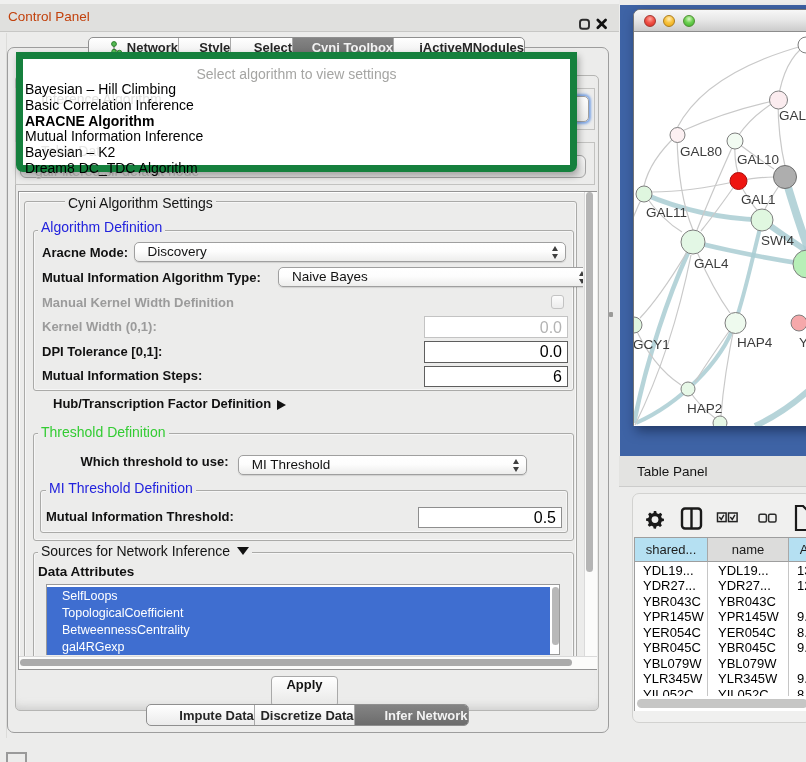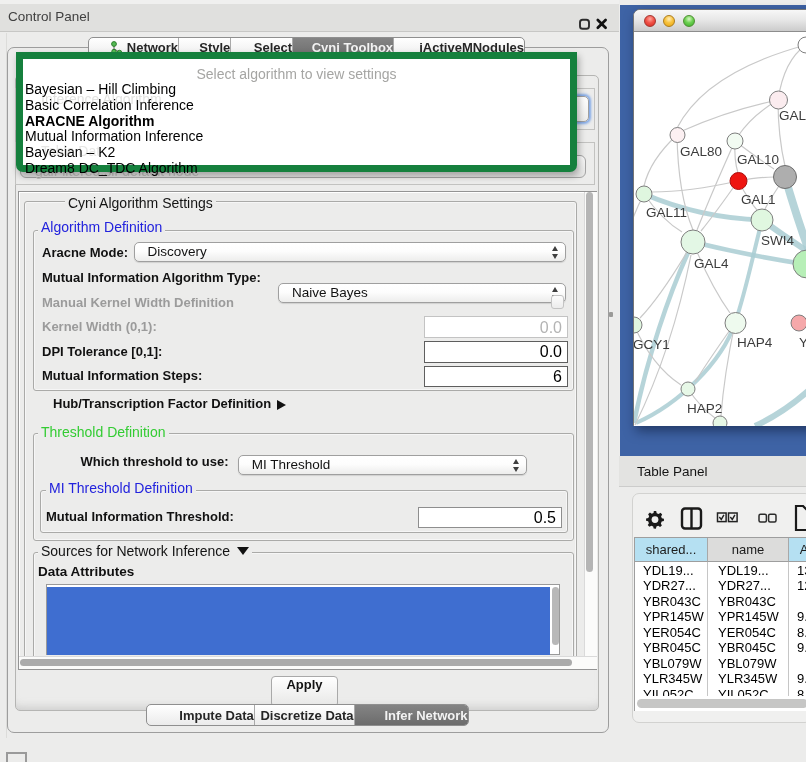--- a/index.html
+++ b/index.html
@@ -32,21 +32,21 @@
         border-bottom:1px solid #9e9e9e; border-right:1px solid #a8a8a8; }
   .trow { height:15.5px; line-height:15.5px; font-size:13px; color:#000; white-space:nowrap; position:relative; }
   .c1 { position:absolute; left:8px; }
   .c2 { position:absolute; left:83px; }
   .c3 { position:absolute; left:162px; }
   .vline { top:24px; width:1px; height:134px; background:#c6c6c6; }
 
   
   #cp-topstrip { left:0; top:0; width:619px; height:4px; background:#f0f0ef; }
   #cp-titlebar { left:0; top:4px; width:619px; height:28px; background:#e0e0de; border-bottom:1px solid #c7c7c5; }
-  #cp-titlebar span { position:absolute; left:8px; top:5px; font-size:13.5px; color:#404040; }
+  #cp-titlebar span { position:absolute; left:8px; top:5px; font-size:13.5px; color:#c2410c; }
   #cp-body { left:0; top:32px; width:619px; height:730px; background:#ececeb; }
   #cp-leftline { left:6px; top:33px; width:1px; height:705px; background:#dcdcda; }
 
   #content-box { left:7px; top:47px; width:602px; height:686px; border:1px solid #9d9d9d; border-radius:7px; }
 
   
   .segbar { height:22px; display:flex; border:1px solid #8f8f8f; border-radius:5px;
             background:linear-gradient(#ffffff, #ebebeb); overflow:hidden; font-size:13px; }
   .seg { display:flex; align-items:center; justify-content:flex-end; color:#262626; border-right:1px solid #a9a9a9; font-weight:bold; }
   .seg:last-child { border-right:none; }
@@ -297,21 +297,21 @@
   <div class="abs group" style="left:12px; top:9px; width:553px; height:500px;"></div>
   <div class="abs glabel" style="left:13px; top:3.5px; color:#141414;margin-left:40px;">Cyni Algorithm Settings</div>
 
   <div class="abs group" style="left:21px; top:37.5px; width:540.5px; height:161.5px;"></div>
   <div class="abs glabel" style="left:26px; top:27.5px; color:#2222dd;">Algorithm Definition</div>
 
   <div class="abs blabel" style="left:30px; top:53px;">Aracne Mode:</div>
   <div class="abs combo" style="left:121.5px; top:49.5px; width:432.5px;">Discovery</div>
 
   <div class="abs blabel" style="left:30px; top:78px;">Mutual Information Algorithm Type:</div>
-  <div class="abs combo" style="left:266px; top:74.5px; width:288px;margin-top:16px;">Naive Bayes</div>
+  <div class="abs combo" style="left:266px; top:74.5px; width:315px;">Naive Bayes</div>
 
   <div class="abs blabel gray" style="left:30px; top:102.5px;">Manual Kernel Width Definition</div>
   <div class="abs" style="left:539px; top:103px; width:13px; height:13.5px; border:1px solid #c3c3c3; border-radius:3px; background:linear-gradient(#fcfcfc,#ececec);"></div>
 
   <div class="abs blabel gray" style="left:30px; top:127px;">Kernel Width (0,1):</div>
   <div class="abs tfield" style="left:412px; top:123.5px; width:143.5px; height:22.5px; border:1px solid #c3c3c3; color:#b3b3b3; line-height:21px;">0.0</div>
 
   <div class="abs blabel" style="left:30px; top:151.5px;">DPI Tolerance [0,1]:</div>
   <div class="abs tfield" style="left:412px; top:149px; width:143.5px; height:21.5px; border:1.5px solid #5e5e5e; line-height:19px;">0.0</div>
 
@@ -334,20 +334,21 @@
   <div class="abs tfield" style="left:406px; top:315px; width:143.5px; height:21px; border:1px solid #8e8e8e; line-height:19px;">0.5</div>
 
   <div class="abs group" style="left:21px; top:360px; width:540.5px; height:290px;"></div>
   <div class="abs glabel" style="left:26px; top:351.5px; color:#141414;">Sources for Network Inference
     <span style="display:inline-block; width:0; height:0; border-left:6.5px solid transparent; border-right:6.5px solid transparent; border-top:8px solid #111; vertical-align:1px; margin-left:3px;"></span>
   </div>
   <div class="abs blabel" style="left:26px; top:372px; font-size:13.5px;">Data Attributes</div>
 
   <div class="abs" style="left:34px; top:392px; width:514px; height:71px; border:1px solid #9a9a9a; background:#fff;">
     <div class="abs" style="left:0; top:2px; width:503px; height:68px; background:#3f6ed0;"></div>
+    <div class="abs" style="left:15px; top:2.5px; font-size:12.5px; color:#fff; line-height:17px;">SelfLoops<br>TopologicalCoefficient<br>BetweennessCentrality<br>gal4RGexp</div>
     <div class="abs sb-thumb" style="left:504.5px; top:2px; width:7.5px; height:58px; background:#b8b8b8;"></div>
   </div>
 </div>
 
 <div class="abs" style="left:271px; top:676px; width:67px; height:31px; border:1px solid #a9a9a9; border-radius:4px;
      background:linear-gradient(#ffffff,#e7e7e6); font-size:13px; font-weight:bold; color:#141414; text-align:center; line-height:16px;">Apply</div>
 
 <div class="abs segbar" style="left:146px; top:704px; width:322.5px;">
   <div class="seg" style="width:108.4px;">Impute Data</div>
   <div class="seg" style="width:100.5px;">Discretize Data</div>

